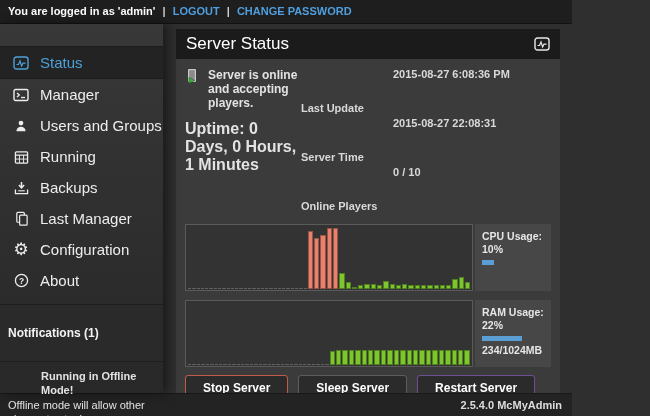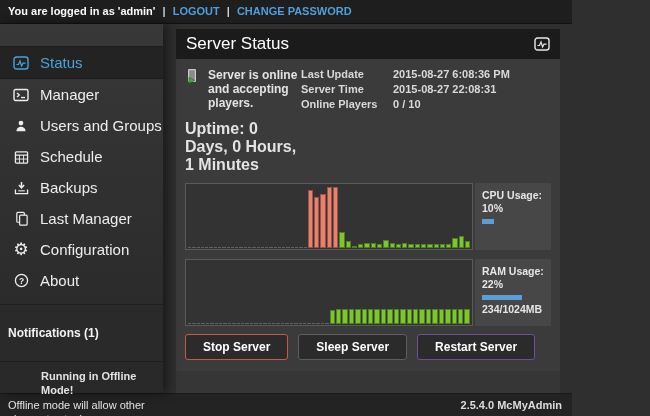--- a/index.html
+++ b/index.html
@@ -31,21 +31,21 @@
   .panel-header{height:30px;background:#1b1b1b;display:flex;align-items:center;padding:0 10px;}
   .panel-header .title{flex:1;font-size:17px;color:#ffffff;}
   .panel-body{background:#3b3b3b;padding:9px 9px 11px 9px;}
   .info-row{display:flex;margin-bottom:4px;}
   .info-left{flex:1;}
   .status-line{display:flex;align-items:flex-start;font-size:12px;font-weight:bold;color:#e3e3e3;}
   .status-line .ic{margin-right:9px;}
   .uptime{margin-top:10px;font-size:16px;font-weight:bold;color:#e3e3e3;}
   .info-right{width:250px;font-size:11px;font-weight:bold;color:#d9d9d9;}
   .info-right .r{display:flex;margin-bottom:3px;}
-  .info-right .lbl{width:92px;}
+  .info-right .lbl{width:92px;margin-top:34px;}
   
   .chart-row{display:flex;height:67px;margin-top:9px;}
   .chart-box{flex:1;position:relative;background:#333333;border:1px solid #5a5a5a;box-sizing:border-box;}
   .chart-bars{position:absolute;left:2px;right:2px;bottom:1px;top:2px;display:flex;align-items:flex-end;gap:1px;}
   .chart-bars .bar{flex:1 1 auto;box-sizing:border-box;}
   .legend{width:76px;margin-left:2px;background:#474747;box-sizing:border-box;
           padding:6px 7px;font-size:10.5px;font-weight:bold;color:#e6e6e6;line-height:1.25;}
   .swatch{height:5px;margin:4px 0 3px;}
   .swatch.cpu{width:12px;} .swatch.ram{width:40px;}
   
@@ -108,21 +108,21 @@
         </div>
 
         <div class="nav-item">
           <span class="ic">
             <svg width="15" height="14" viewBox="0 0 16 15">
                 <rect x="1.5" y="2" width="13" height="12" rx="1" fill="none" stroke="#ededed" stroke-width="1.4"></rect>
                 <path d="M1.5 5.5 h13" stroke="#ededed" stroke-width="1.3"></path>
                 <path d="M5.8 5.5 v8.5 M10.2 5.5 v8.5 M1.5 9.7 h13" stroke="#ededed" stroke-width="1"></path>
               </svg>
           </span>
-          <span>Schedule</span>
+          <span>Running</span>
         </div>
 
         <div class="nav-item">
           <span class="ic">
             <svg width="15" height="14" viewBox="0 0 16 15">
                 <path d="M8 1 v5.2 M5.2 4.2 L8 7.4 L10.8 4.2" fill="none" stroke="#ededed" stroke-width="1.6"></path>
                 <path d="M1.5 9 v4.5 h13 V9" fill="none" stroke="#ededed" stroke-width="1.4"></path>
                 <path d="M4.5 10.5 h7" stroke="#ededed" stroke-width="1.2"></path>
               </svg>
           </span>

